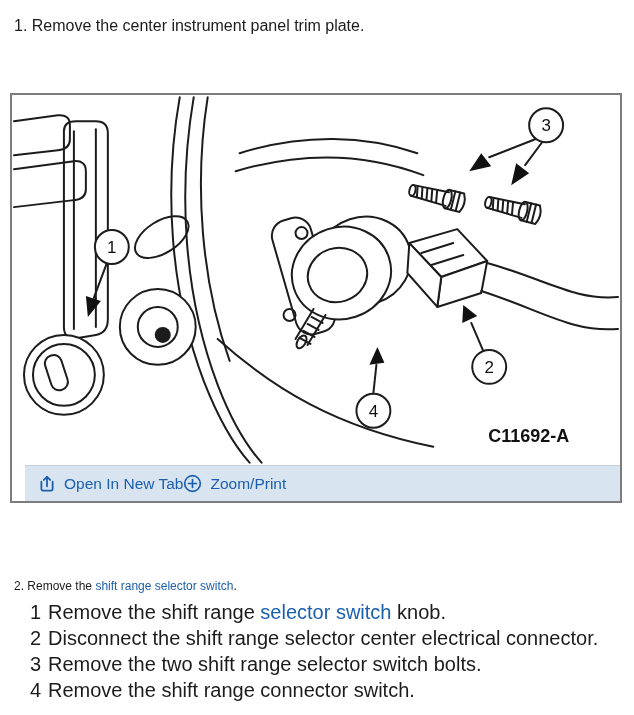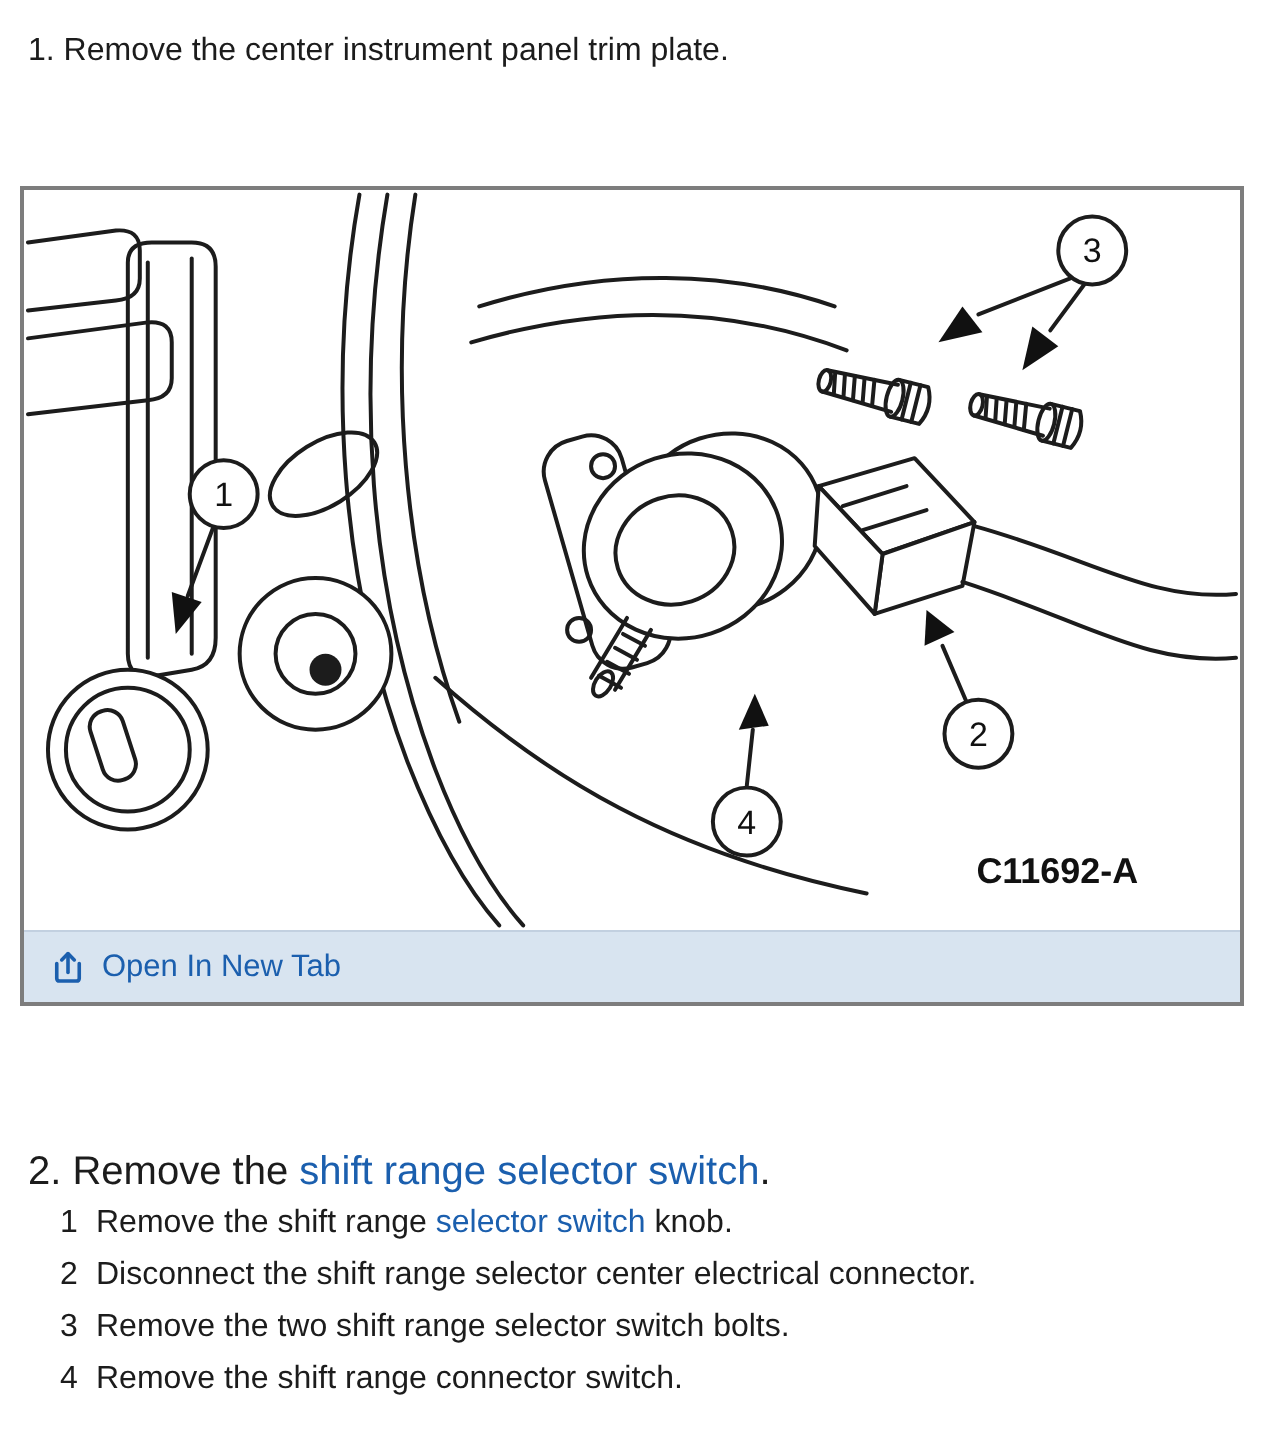--- a/index.html
+++ b/index.html
@@ -12,32 +12,32 @@
   .figure-box{
     margin:58px 10px 0 10px;
     width:612px;height:410px;
     border:2px solid #7d7d7d;
     box-sizing:border-box;
     background:#fff;
     position:relative;
   }
   .diagram{display:block;width:608px;height:370px;background:#fff;}
   .fig-toolbar{
-    position:absolute;left:0;right:0;bottom:0;height:36px;
+    position:absolute;left:13px;right:0;bottom:0;height:36px;
     background:#d8e4f0;border-top:1px solid #c2d0e0;
     display:flex;align-items:center;justify-content:flex-start;
     padding:2px 13px;box-sizing:border-box;
   }
   .tlink{
     display:flex;align-items:center;gap:8px;
     color:#1b5fae;font-size:15.5px;text-decoration:none;cursor:pointer;
   }
   .tlink svg{display:block;}
-  .step2{margin:70px 0 0 14px;font-size:20px;line-height:26px;}
-  .substep{margin:0 0 0 30px;font-size:16px;line-height:26px;}
+  .step2{margin:70px 0 0 14px;font-size:12px;line-height:26px;}
+  .substep{margin:0 0 0 30px;font-size:20px;line-height:26px;}
   .substep .num{display:inline-block;width:18px;}
   .link{color:#1b5fae;text-decoration:none;cursor:pointer;}
 </style>
 </head>
 <body>
 
 <p class="step1">1. Remove the center instrument panel trim plate.</p>
 
 <div class="figure-box">
 
@@ -173,20 +173,30 @@
     <a class="tlink">
       <svg width="18" height="18" viewBox="0 0 16 16">
         <g stroke="#1b5fae" stroke-width="1.6" fill="none" stroke-linecap="round" stroke-linejoin="round">
           <path d="M3,6 L3,12.5 Q3,13.8 4.3,13.8 L11.7,13.8 Q13,13.8 13,12.5 L13,6"></path>
           <line x1="8" y1="10" x2="8" y2="1.8"></line>
           <path d="M5.2,4.4 L8,1.6 L10.8,4.4"></path>
         </g>
       </svg>
       <span>Open In New Tab</span>
     </a>
+    <a class="tlink">
+      <svg width="19" height="19" viewBox="0 0 18 18">
+        <g stroke="#1b5fae" stroke-width="1.6" fill="none" stroke-linecap="round">
+          <circle cx="9" cy="9" r="7.4"></circle>
+          <line x1="9" y1="5.2" x2="9" y2="12.8"></line>
+          <line x1="5.2" y1="9" x2="12.8" y2="9"></line>
+        </g>
+      </svg>
+      <span>Zoom/Print</span>
+    </a>
   </div>
 </div>
 
 <p class="step2">
   <span>2. Remove the </span><a class="link">shift range selector switch</a><span>.</span>
 </p>
 
 <p class="substep">
   <span class="num">1</span><span>Remove the shift range </span><a class="link">selector switch</a><span> knob.</span>
 </p>

